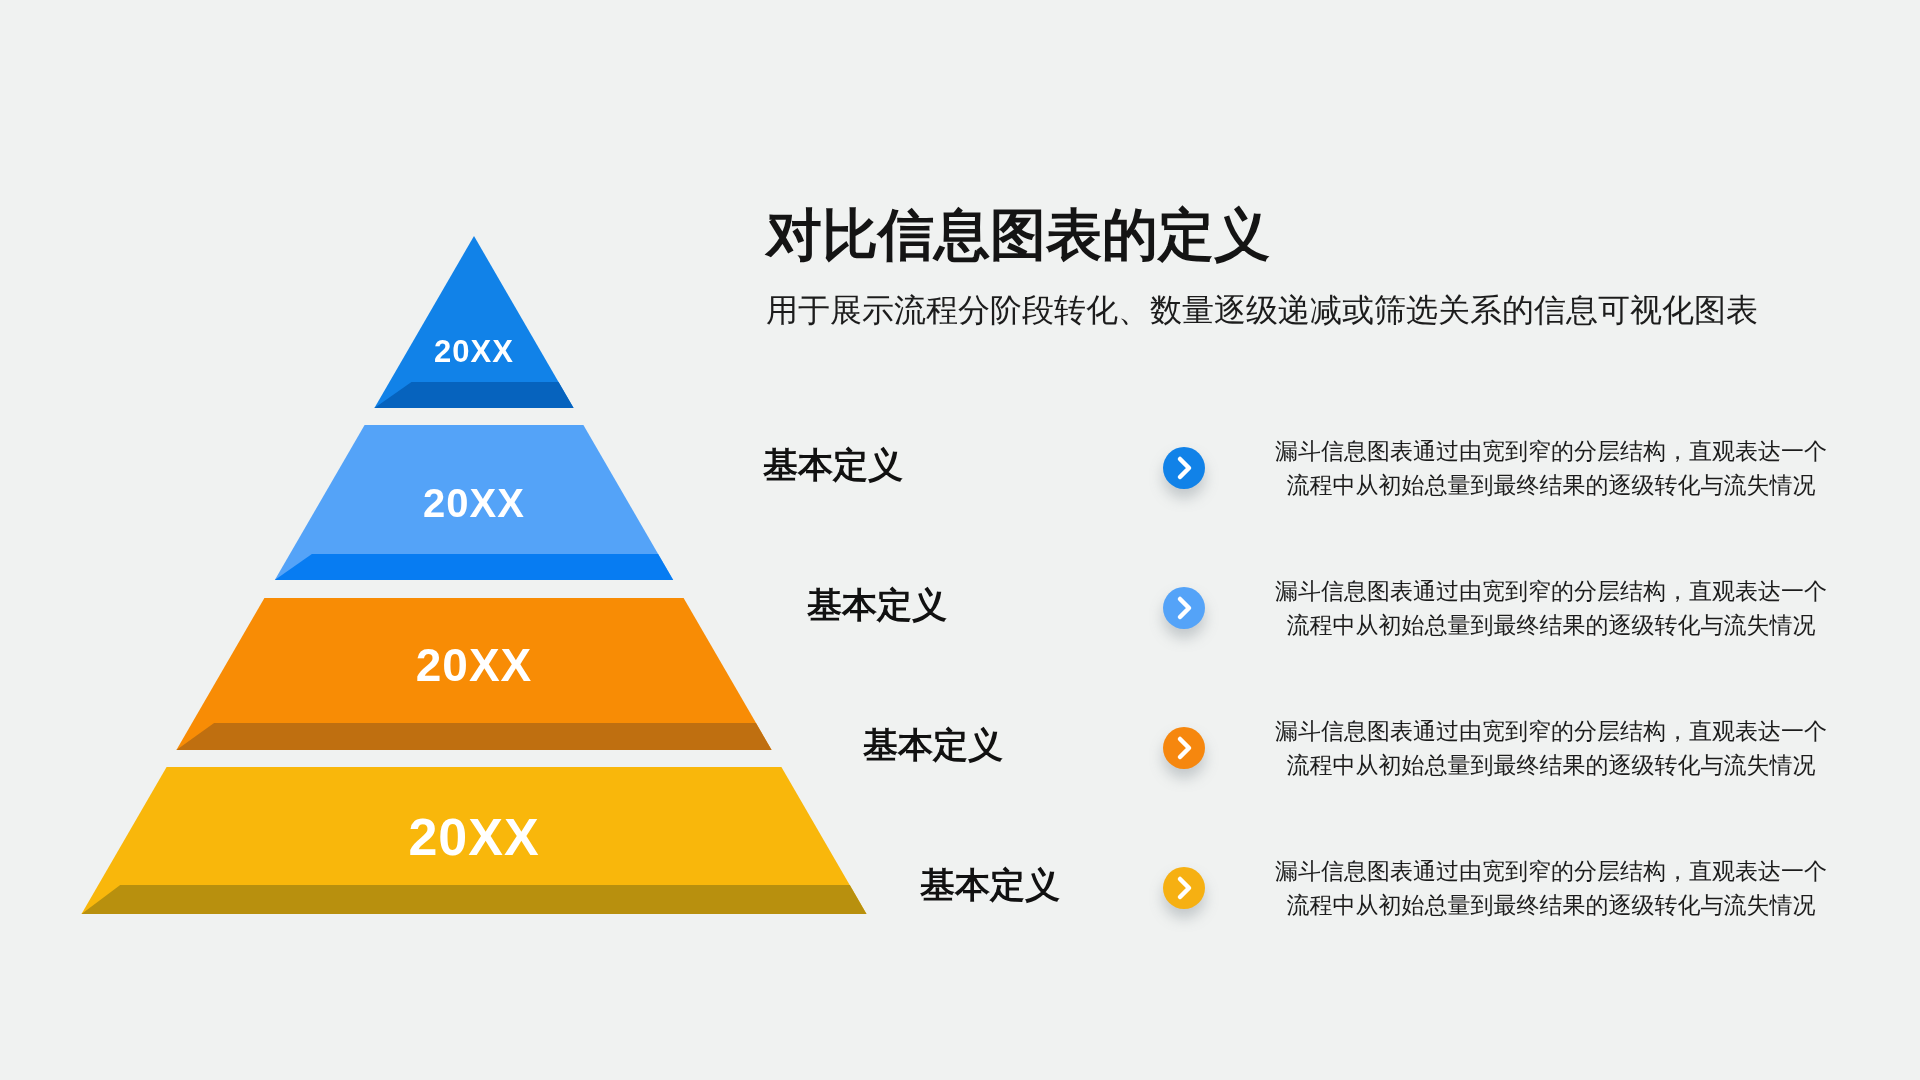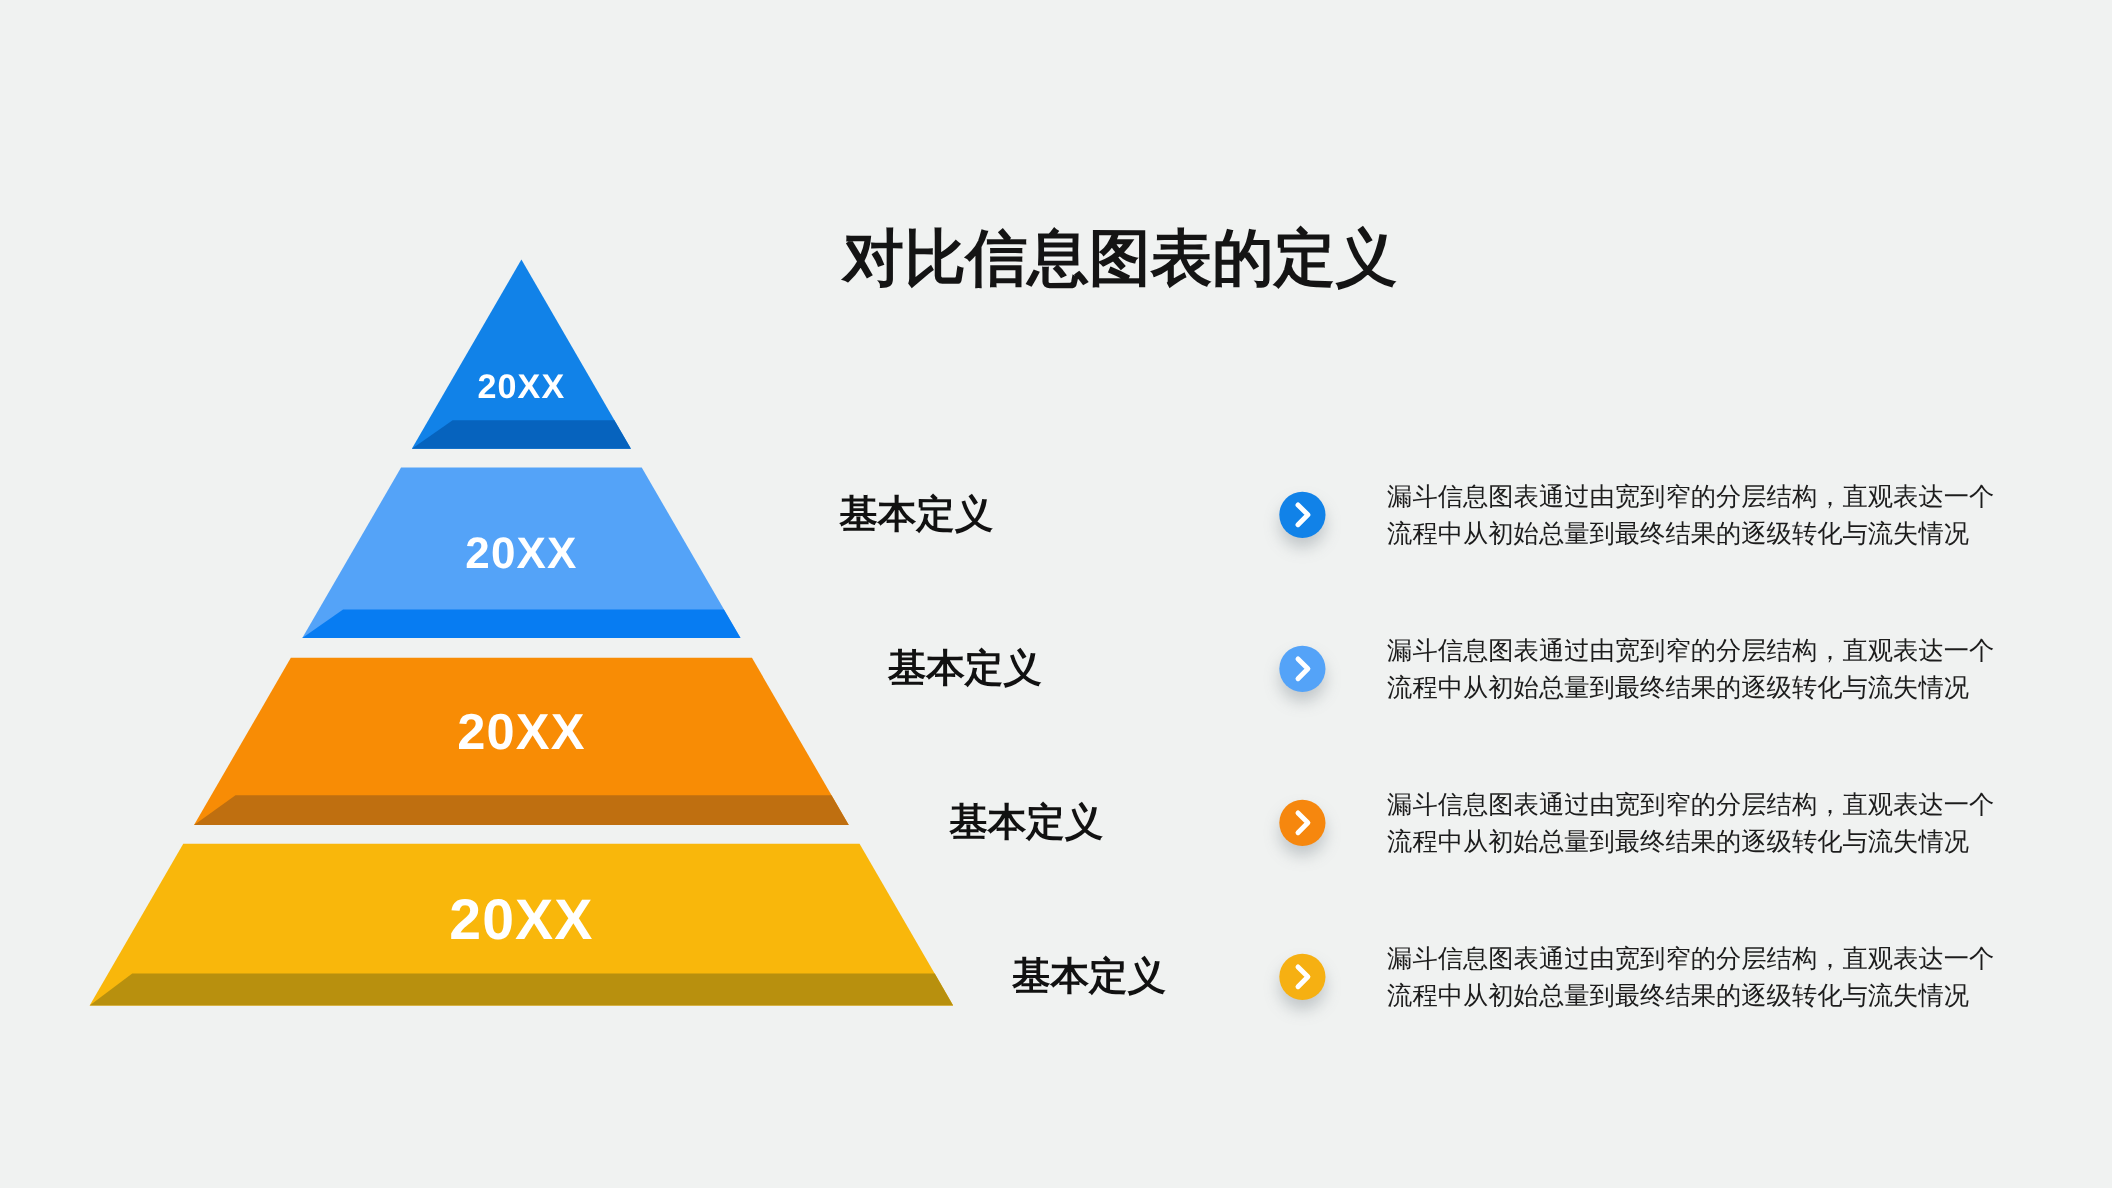--- a/index.html
+++ b/index.html
@@ -25,32 +25,32 @@
     font-size:56px;line-height:62px;font-weight:800;color:#141414;
   }
   .subtitle{
     position:absolute;left:766px;top:288px;width:1060px;
     font-size:32px;line-height:44px;font-weight:400;color:#1c1c1c;
   }
 
   
   .row-label{
     position:absolute;height:48px;line-height:48px;
-    font-size:35px;font-weight:800;color:#111111;white-space:nowrap;
+    font-size:35px;font-weight:800;color:#111111;white-space:nowrap;font-family:Liberation Mono, monospace;
   }
   .row-btn{
     position:absolute;left:1163px;width:42px;height:42px;border-radius:50%;
     box-shadow:0 9px 14px rgba(110,120,130,0.35);
     display:flex;align-items:center;justify-content:center;
     cursor:pointer;border:none;padding:0;
   }
   .row-btn svg{display:block;width:42px;height:42px;}
   .row-desc{
     position:absolute;left:1261px;width:580px;
-    font-size:23px;line-height:34px;color:#1c1c1c;
+    font-size:23px;line-height:34px;color:#1c1c1c;text-align:center;
   }
 </style>
 </head>
 <body style="background: rgb(240, 242, 241);">
 
 <div class="canvas">
 
   <svg class="pyramid-svg" viewBox="0 0 850 700">
 
     <g>
@@ -72,20 +72,21 @@
     </g>
 
     <g>
       <polygon points="106.6,542 721.4,542 806.5,689 21.5,689" fill="#f9b70b"></polygon>
       <polygon points="60.2,660 789.8,660 806.5,689 21.5,689" fill="#b8900e"></polygon>
       <text x="414" y="612" class="pyr-label" font-size="52" dominant-baseline="central">20XX</text>
     </g>
   </svg>
 
   <div class="title">对比信息图表的定义</div>
+  <div class="subtitle">用于展示流程分阶段转化、数量逐级递减或筛选关系的信息可视化图表</div>
 
   <div class="row-label" style="left:763px;top:444px;">基本定义</div>
   <button class="row-btn" style="top: 447px; background-color: rgb(17, 130, 232);">
     <svg viewBox="0 0 42 42">
       <polyline points="17,12 26,21 17,30" fill="none" stroke="#ffffff" stroke-width="4.5" stroke-linecap="round" stroke-linejoin="round"></polyline>
     </svg>
   </button>
   <div class="row-desc" style="top:434px;">
     <span>漏斗信息图表通过由宽到窄的分层结构，直观表达一个</span><br>
     <span>流程中从初始总量到最终结果的逐级转化与流失情况</span>

